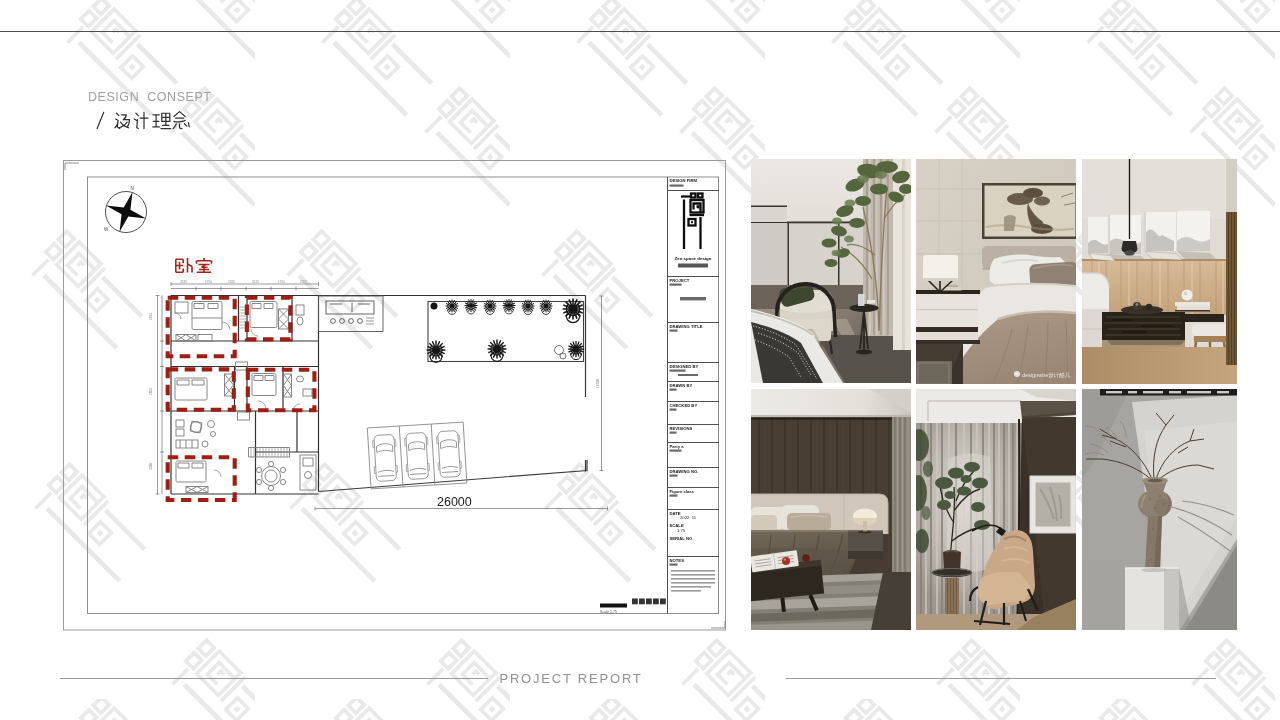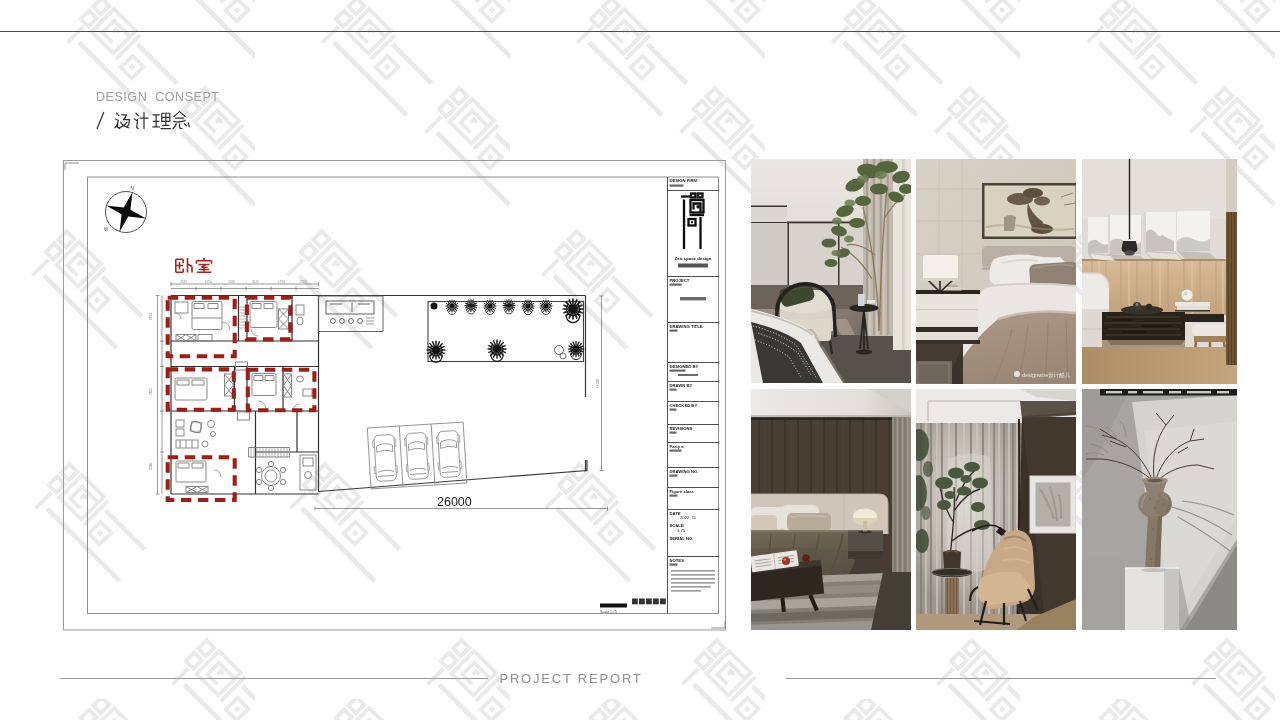--- a/index.html
+++ b/index.html
@@ -1,18 +1,18 @@
 <!DOCTYPE html>
 <html><head><meta charset="utf-8">
 <style>
 html,body{margin:0;padding:0;}
 body{width:1280px;height:720px;position:relative;overflow:hidden;background:#ffffff;font-family:"Liberation Sans",sans-serif;}
 .abs{position:absolute;}
 #topline{left:0;top:31px;width:1280px;height:1px;background:#4d4d4d;}
-#eng{left:96px;top:90px;font-size:12.5px;letter-spacing:0.55px;color:#a0a0a0;}
+#eng{left:88px;top:90px;font-size:12.5px;letter-spacing:0.55px;color:#a0a0a0;}
 #foot{left:0;top:671px;width:1142px;text-align:center;font-size:13px;letter-spacing:1.8px;color:#909090;}
 #fl1{left:60px;top:678px;width:428px;height:1px;background:#9a9a9a;}
 #fl2{left:786px;top:678px;width:430px;height:1px;background:#9a9a9a;}
 .ph{position:absolute;overflow:hidden;}
 </style></head>
 <body>
 <svg class="abs" id="wm" width="1280" height="720" style="left:0;top:0">
 <defs>
 <g id="zl" fill="none" stroke="#e9e9e9" stroke-width="3.2">
   <path d="M4,10 h19"></path>

